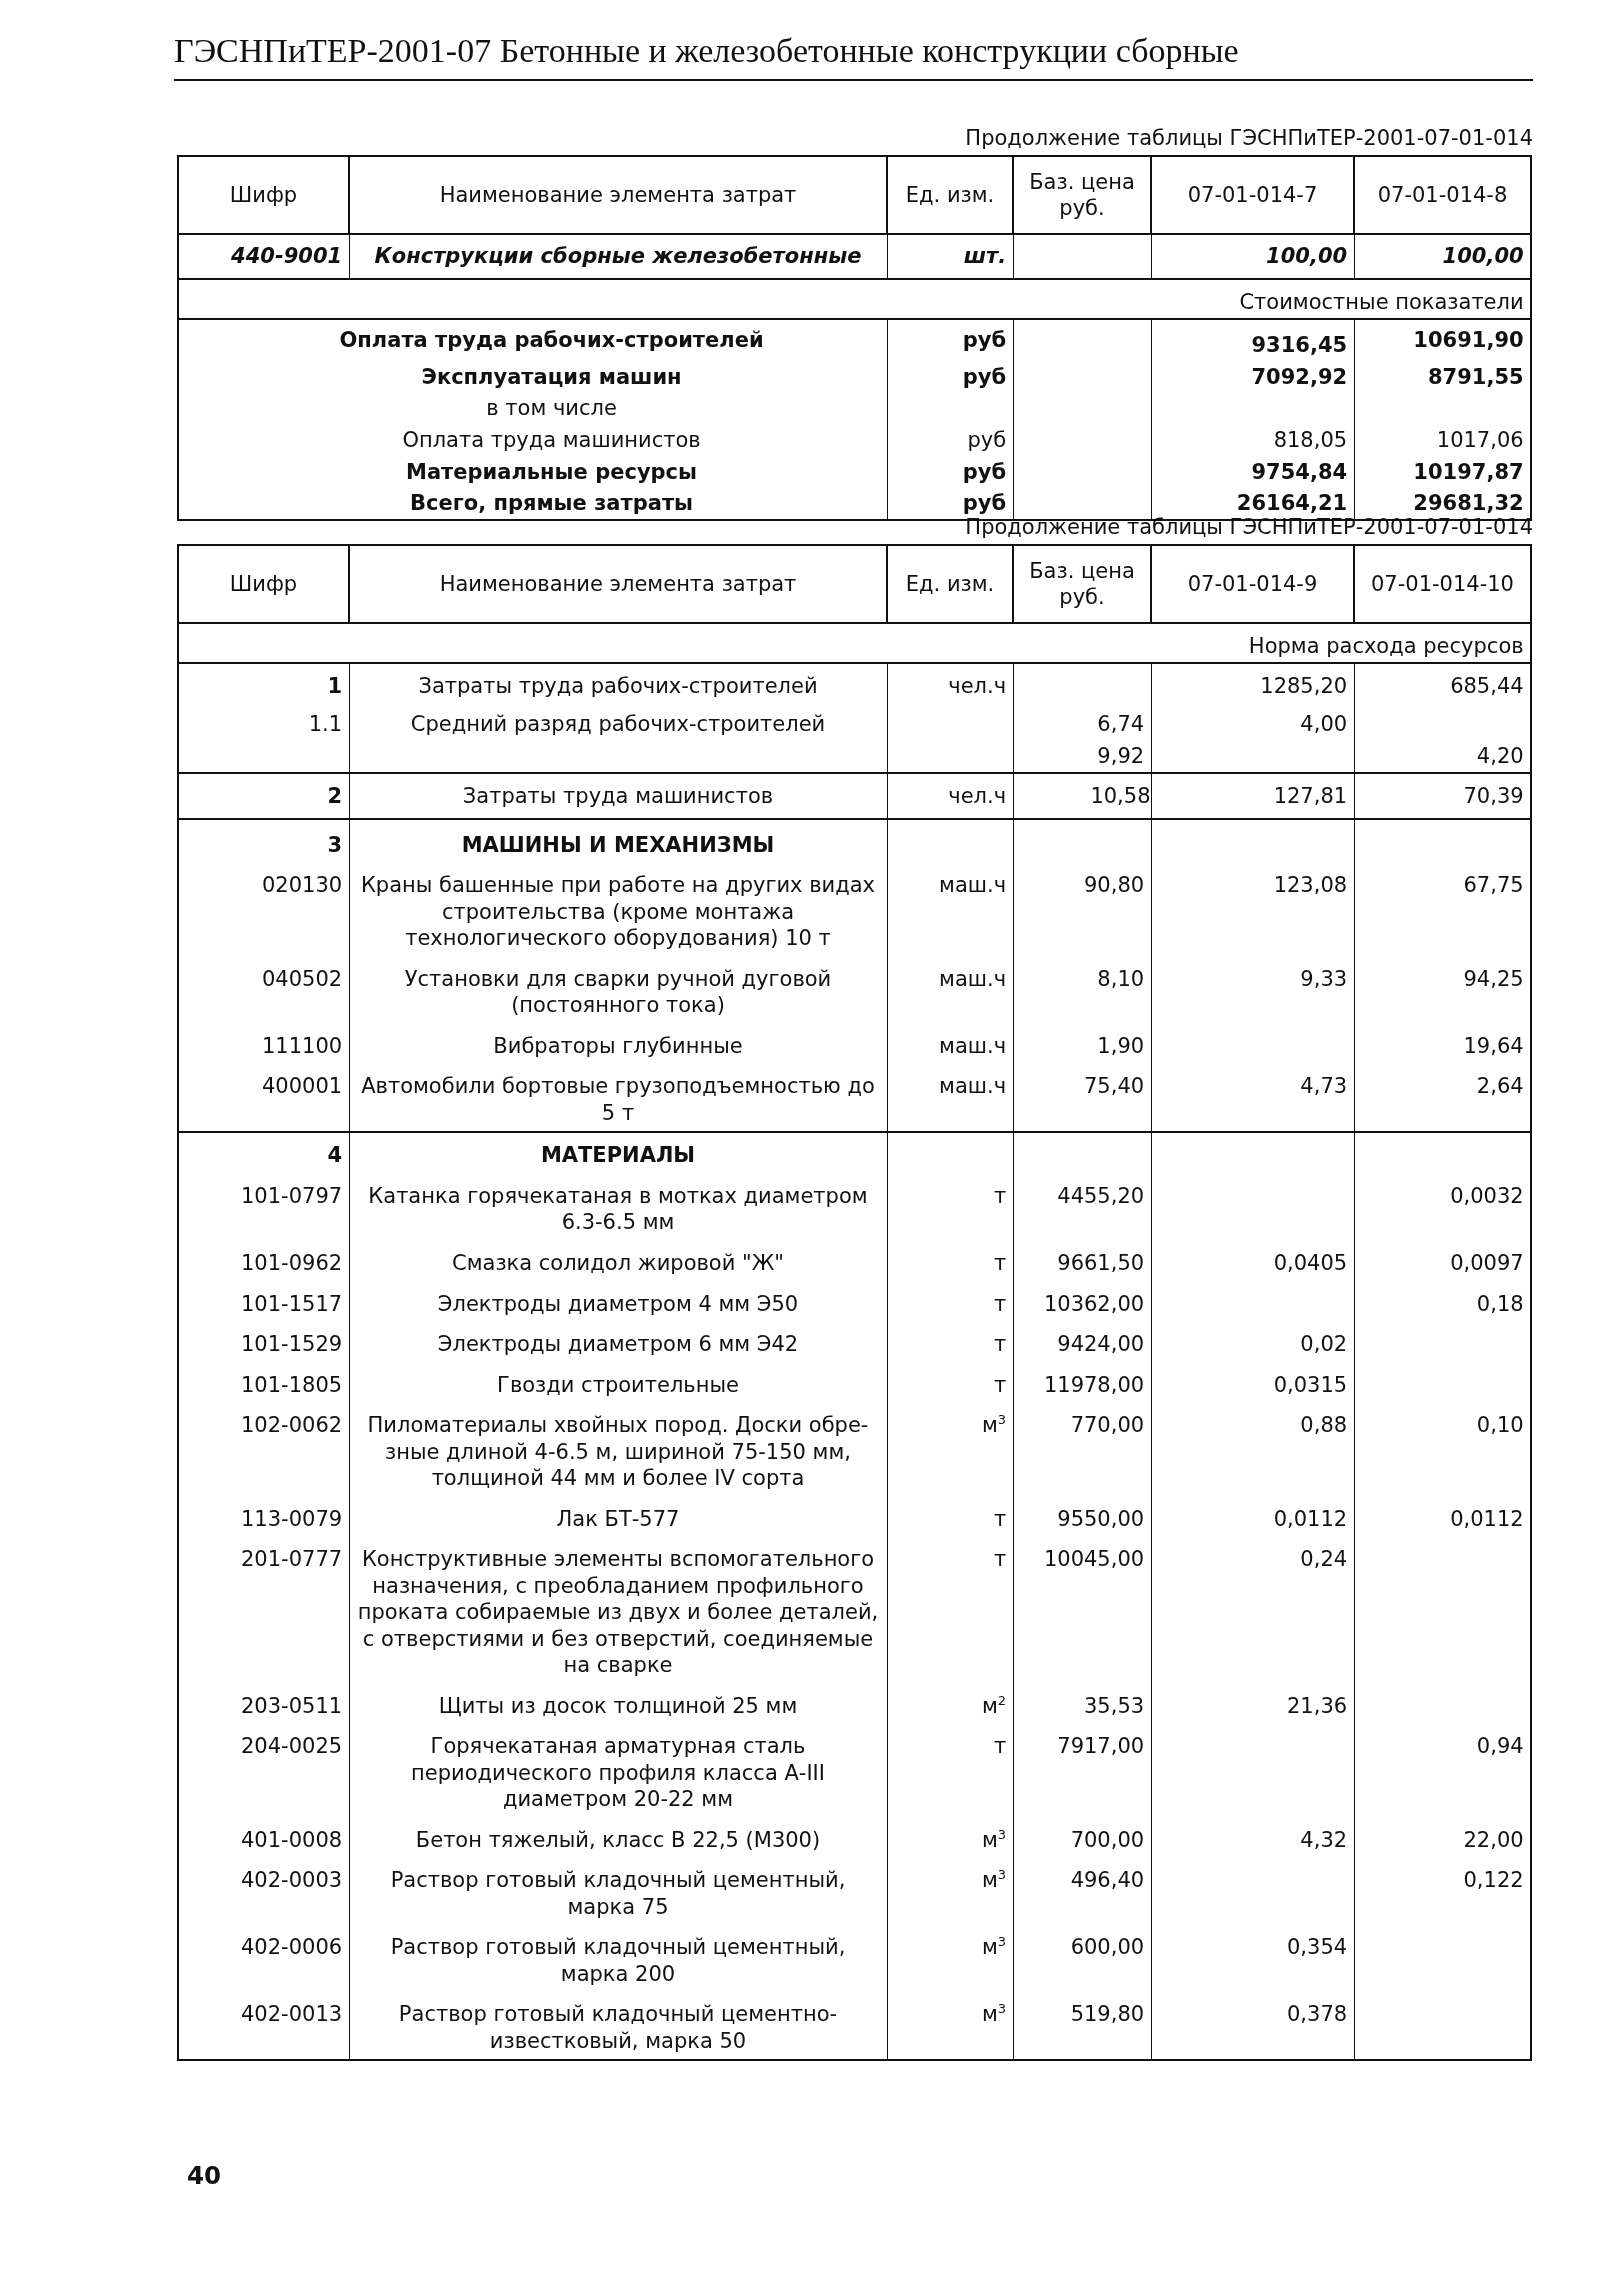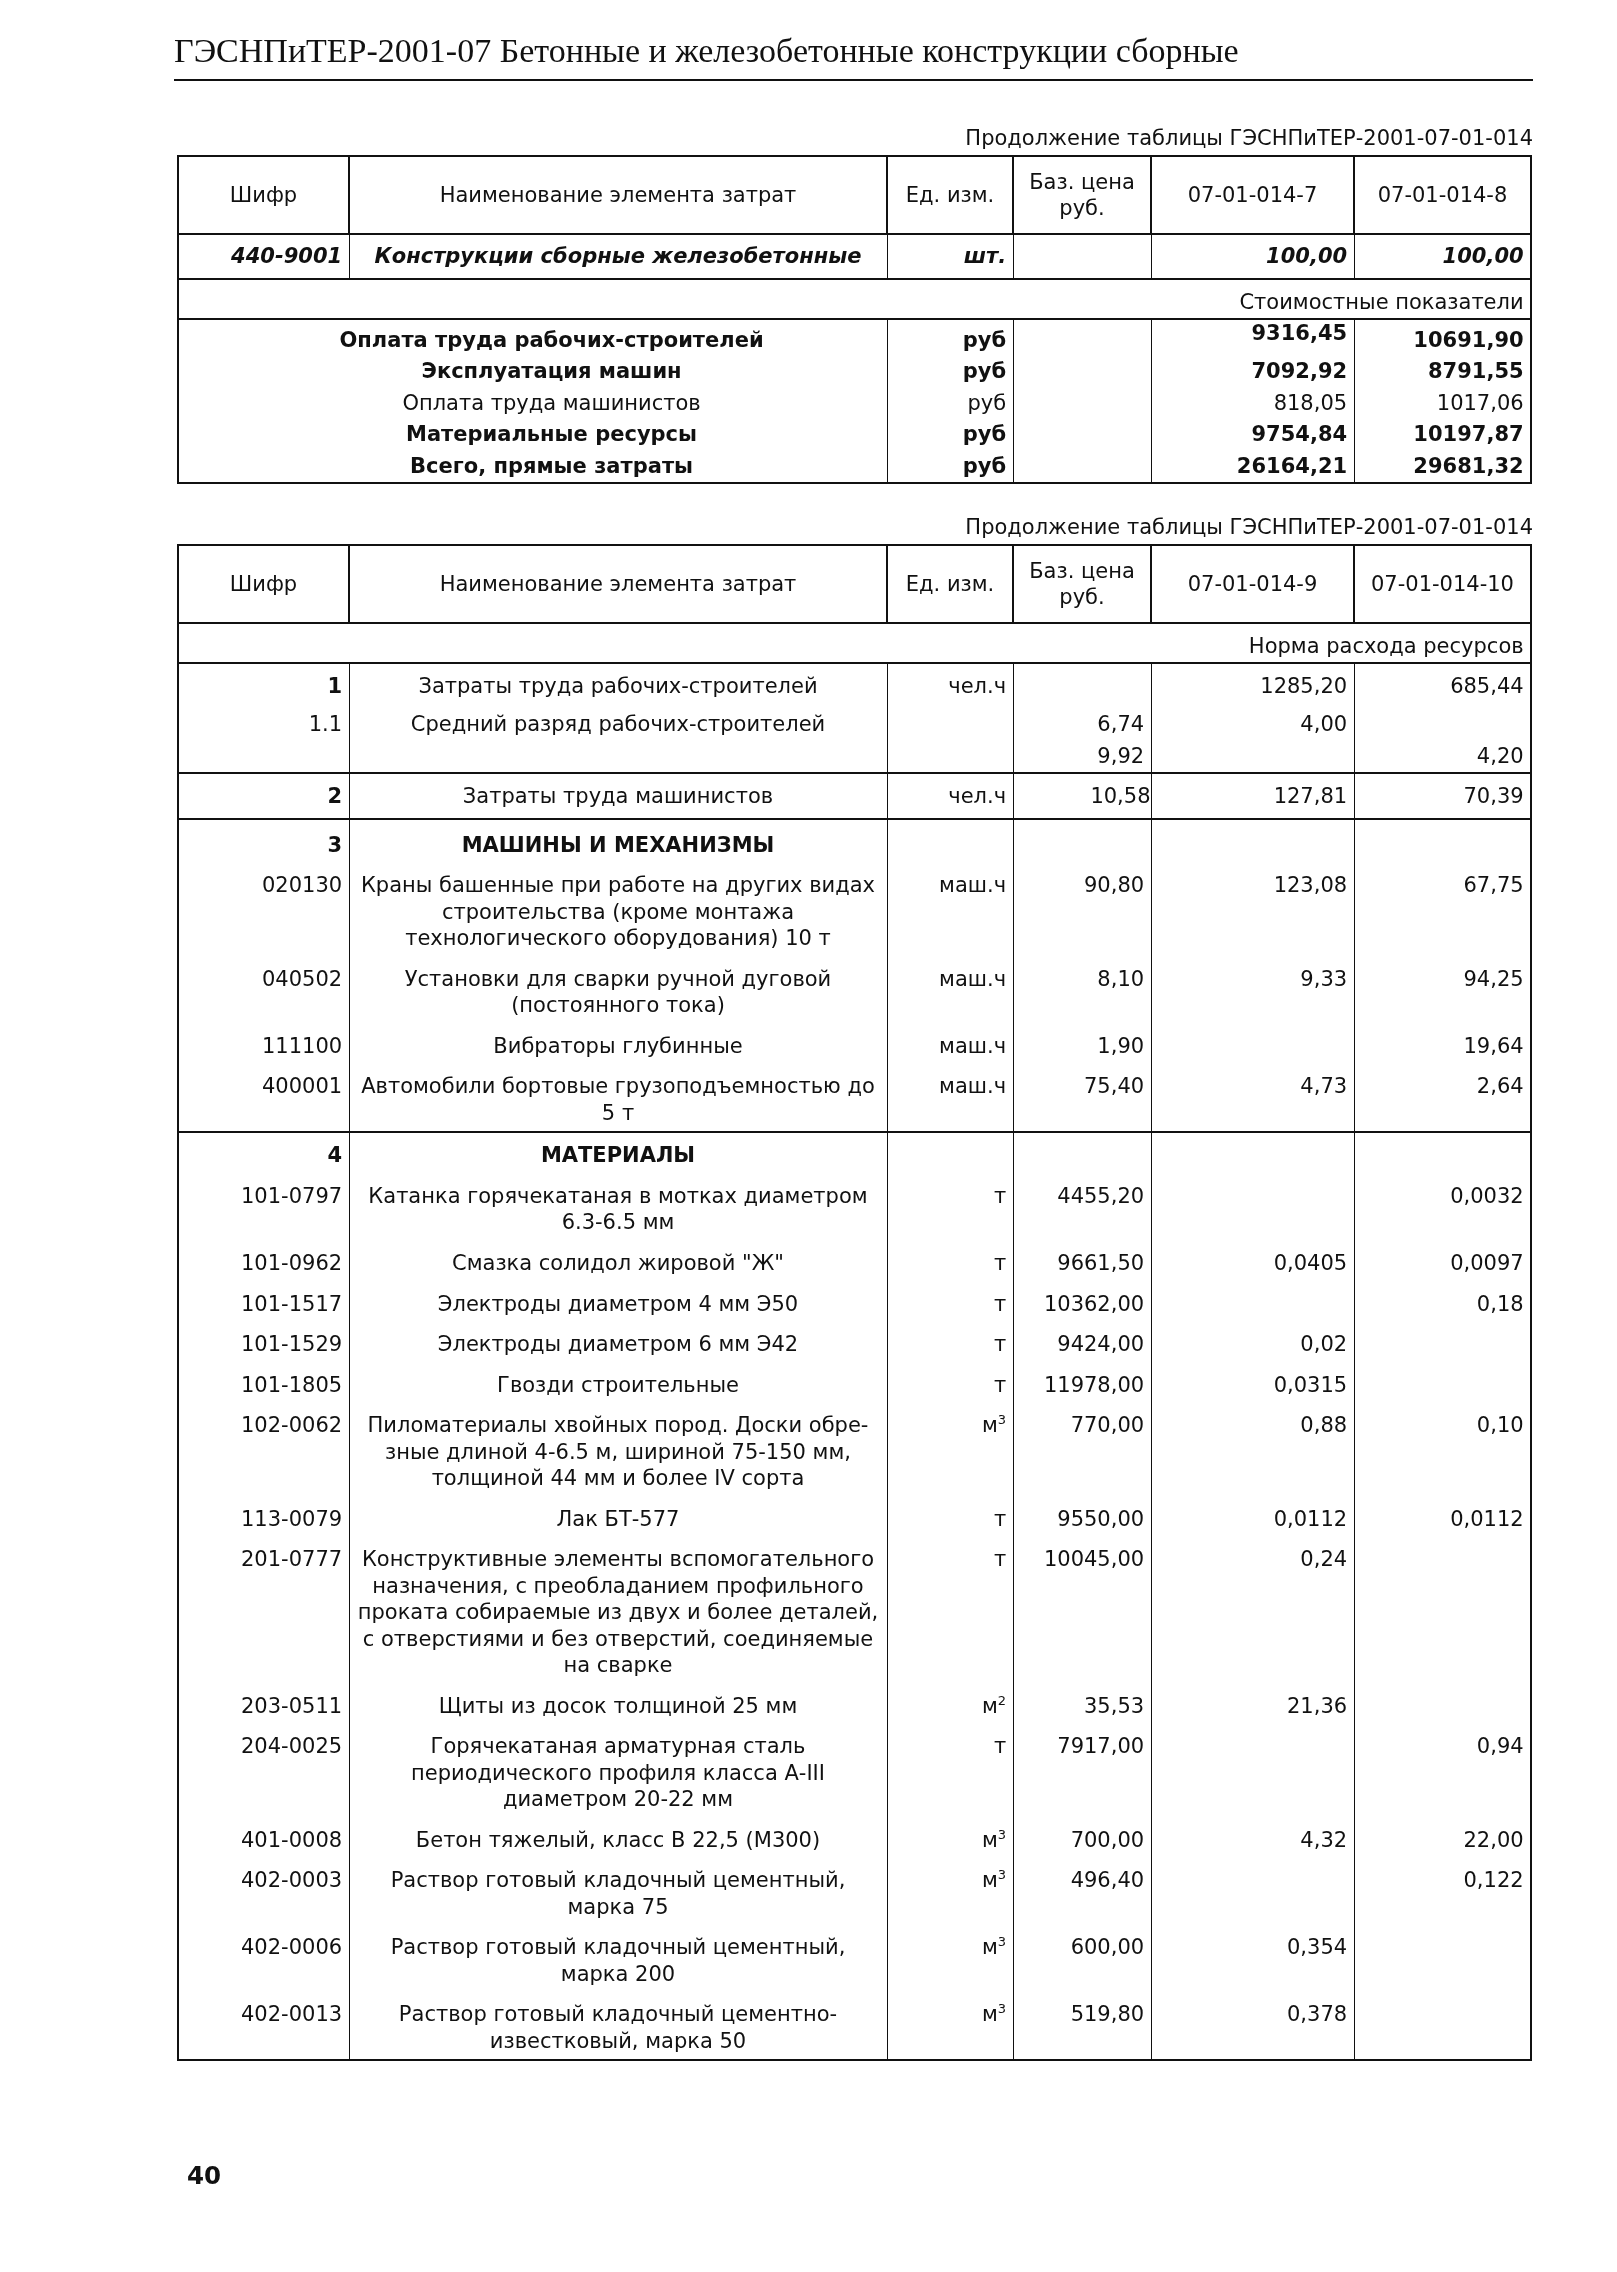--- a/index.html
+++ b/index.html
@@ -81,29 +81,36 @@
       <td class="r bold italic" style="vertical-align:middle">100,00</td>
       <td class="r bold italic" style="vertical-align:middle">100,00</td>
     </tr>
     <tr class="thick-bottom">
       <td colspan="6" class="span-label" style="padding-top:9px">Стоимостные показатели</td>
     </tr>
     <tr>
       <td colspan="2" class="l bold" style="padding-left:44px; border-right:1.9px solid #111; padding-top:6.4px">Оплата труда рабочих-строителей</td>
       <td class="c bold" style="padding-top:6.4px">руб</td>
       <td></td>
-      <td class="r bold" style="padding-top:0">9316,45</td>
+      <td class="r bold" style="padding-top:12px">9316,45</td>
       <td class="r bold" style="padding-top:6.4px">10691,90</td>
     </tr>
     <tr>
       <td colspan="2" class="l bold" style="padding-left:44px">Эксплуатация машин</td>
       <td class="c bold">руб</td>
       <td></td>
       <td class="r bold">7092,92</td>
       <td class="r bold">8791,55</td>
+    </tr>
+    <tr>
+      <td colspan="2" class="l" style="padding-left:44px">в том числе</td>
+      <td class="c"></td>
+      <td></td>
+      <td class="r"></td>
+      <td class="r"></td>
     </tr>
     <tr>
       <td colspan="2" class="l" style="padding-left:44px">Оплата труда машинистов</td>
       <td class="c">руб</td>
       <td></td>
       <td class="r">818,05</td>
       <td class="r">1017,06</td>
     </tr>
     <tr>
       <td colspan="2" class="l bold" style="padding-left:44px">Материальные ресурсы</td>

